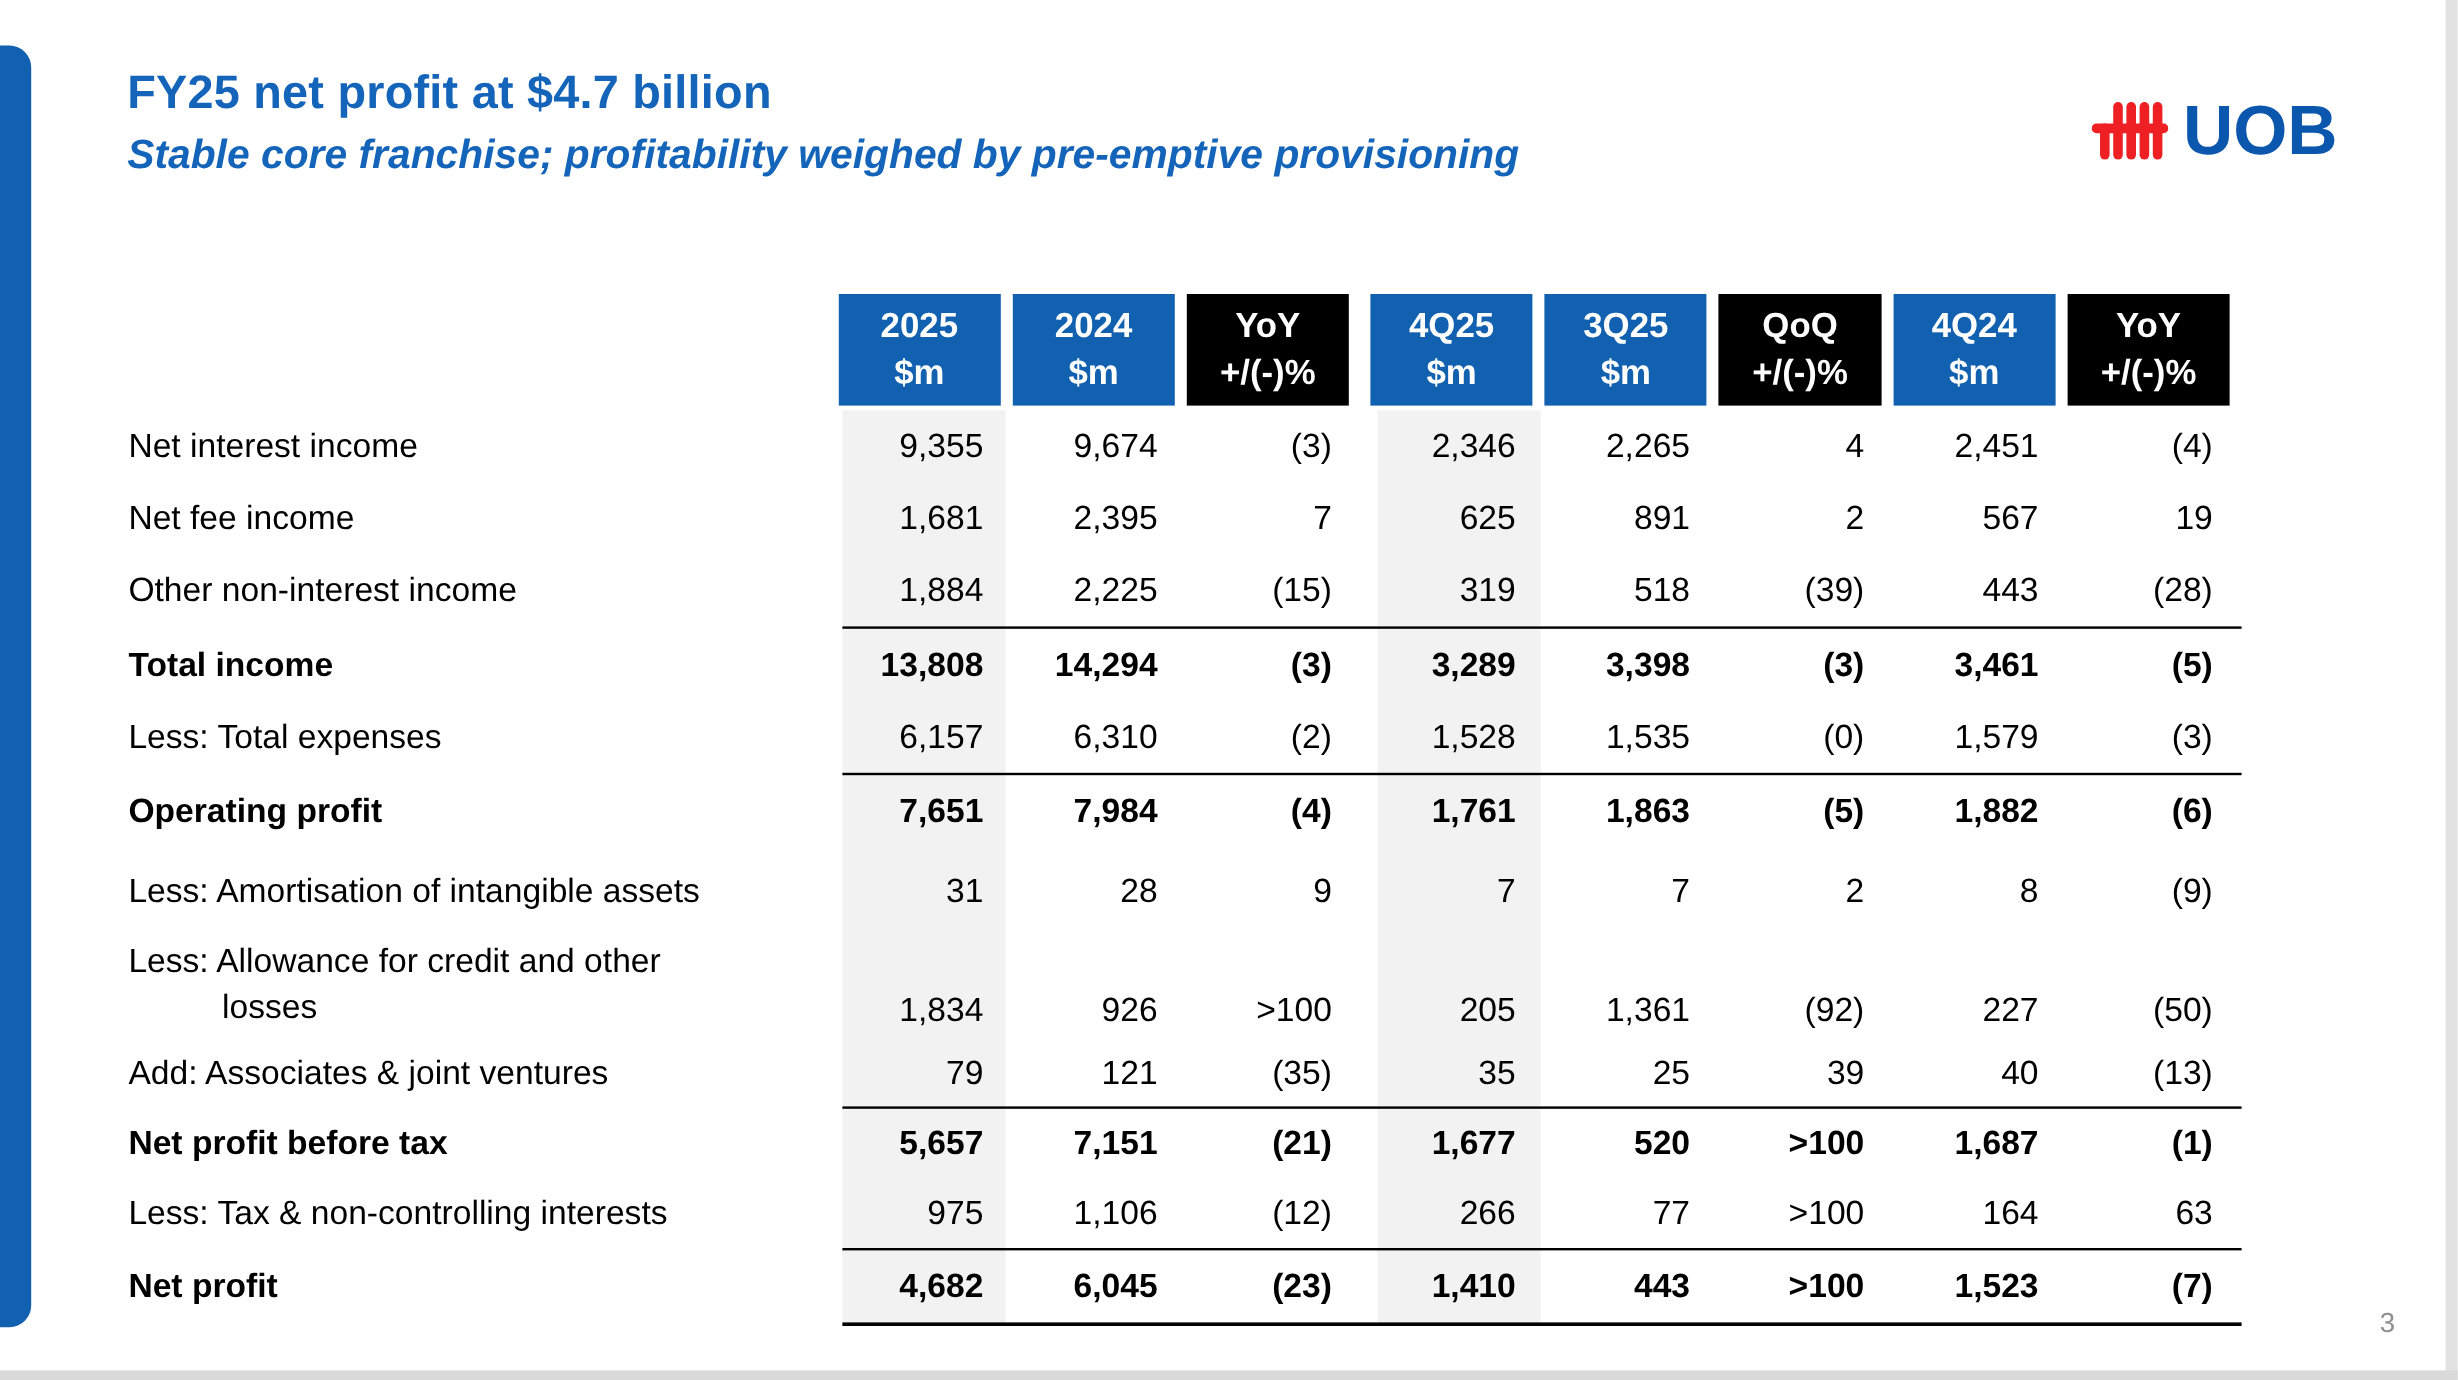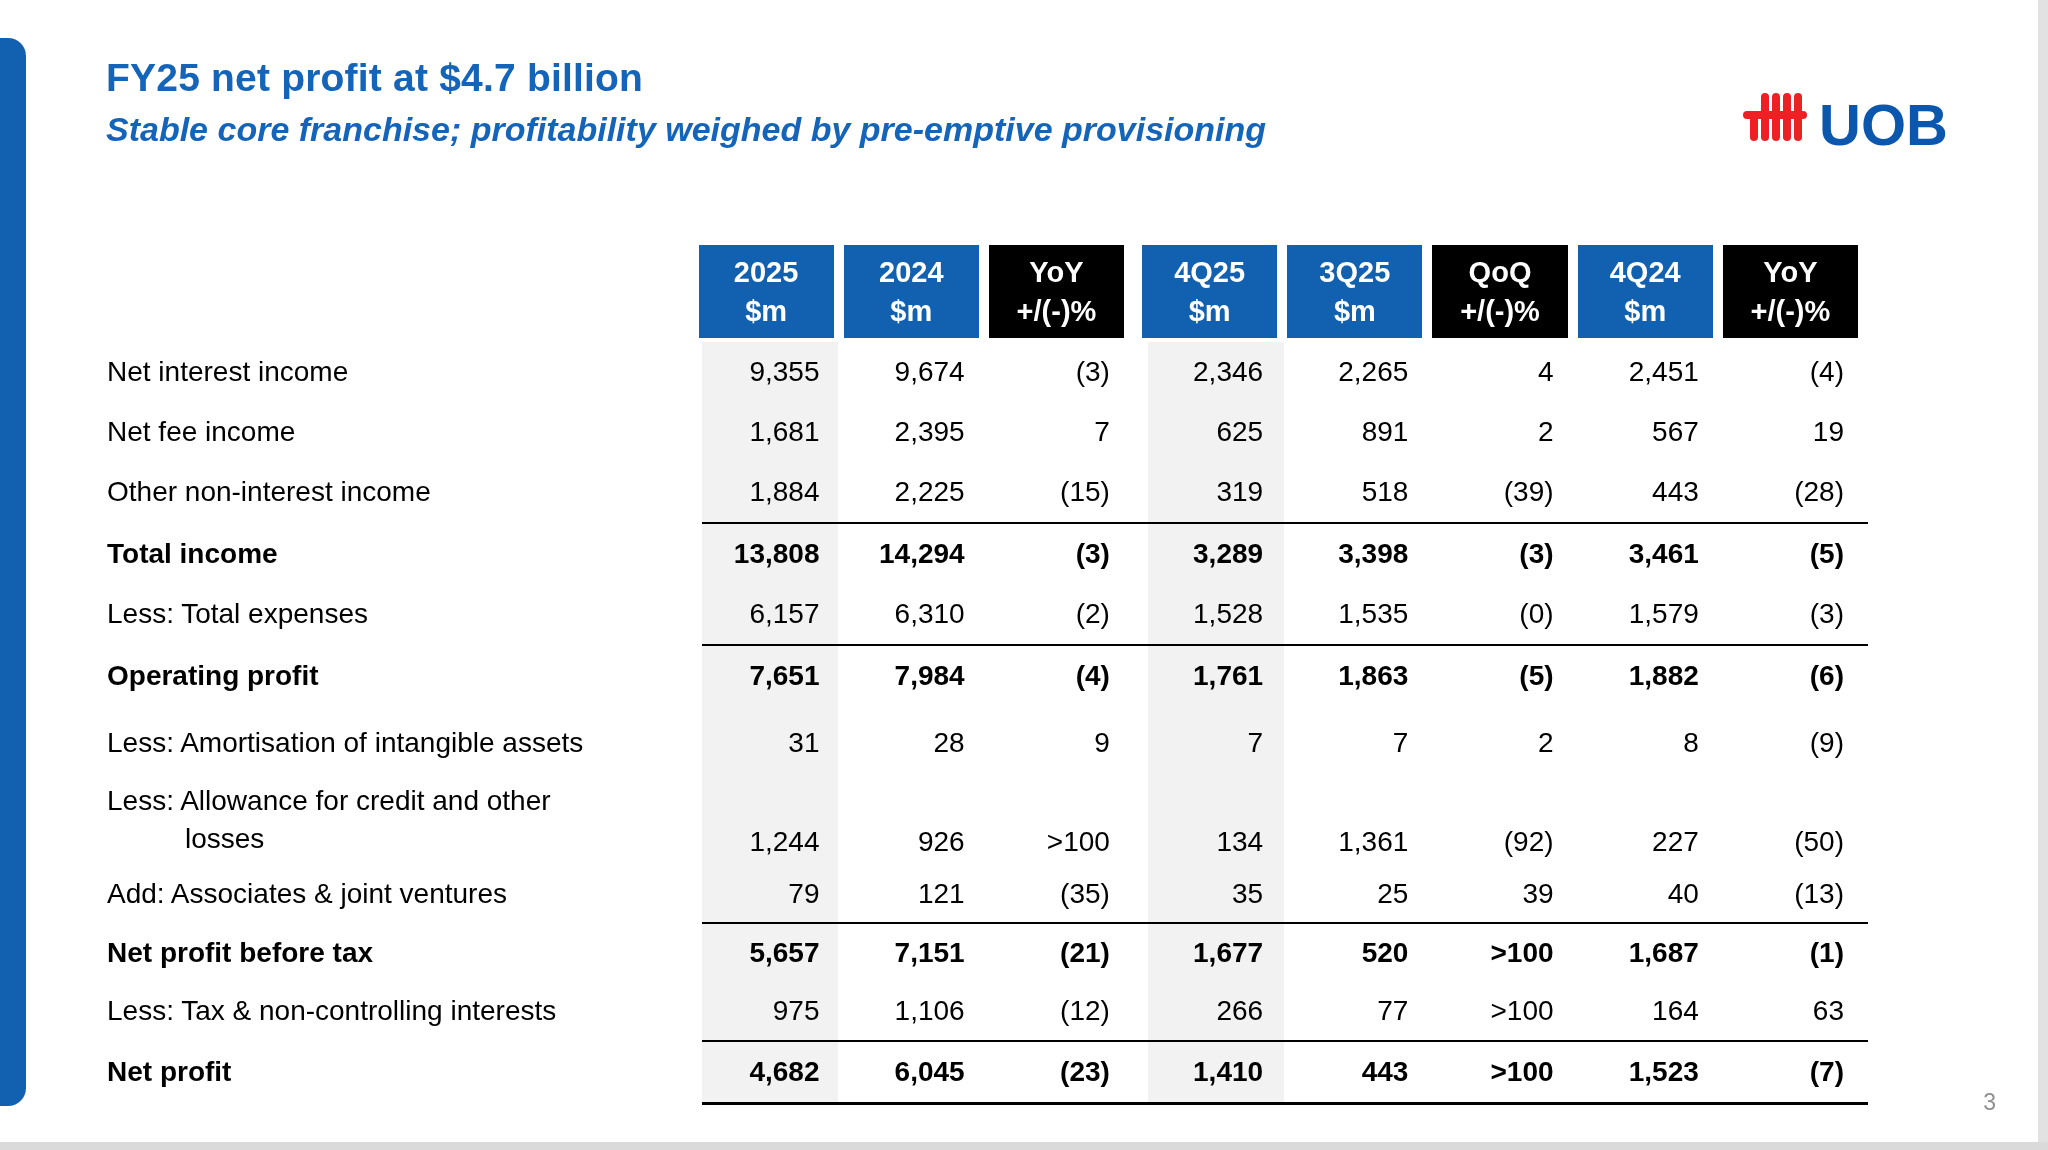--- a/index.html
+++ b/index.html
@@ -26,21 +26,21 @@
   }
   .subtitle {
     position:absolute; left:106px; top:110px;
     font-size:34px; font-weight:bold; font-style:italic; color:#1464ba;
   }
 
   
   .logo { position:absolute; top:80px; right:100px; display:flex; align-items:center; gap:12px; }
   .logo-emblem { width:64px; height:54px; display:block; }
   .logo-text {
-    font-size:58px; font-weight:bold; color:#0a57ad; line-height:1; letter-spacing:0px;margin-top:16px;
+    font-size:58px; font-weight:bold; color:#0a57ad; line-height:1; letter-spacing:0px;
   }
 
   
   .tbl { position:absolute; left:107px; top:245px; width:1761px; }
   .strip {
     position:absolute; top:97px; bottom:0; width:136px;
     background:#f2f2f2; z-index:0;
   }
   .strip.s1 { left:595px; }
   .strip.s2 { left:1041px; }
@@ -219,24 +219,24 @@
         <div class="val">7</div>
         <div class="val">2</div>
         <div class="val">8</div>
         <div class="val">(9)</div>
       </div>
       <div class="row two" style="height: 86px;">
         <div class="lbl">
           <div>Less: Allowance for credit and other</div>
           <div class="lbl2">losses</div>
         </div>
-        <div class="val">1,244</div>
+        <div class="val">1,834</div>
         <div class="val">926</div>
         <div class="val">&gt;100</div>
-        <div class="val c4">134</div>
+        <div class="val c4">205</div>
         <div class="val">1,361</div>
         <div class="val">(92)</div>
         <div class="val">227</div>
         <div class="val">(50)</div>
       </div>
       <div class="row" style="height: 56px;">
         <div class="lbl">Add: Associates &amp; joint ventures</div>
         <div class="val">79</div>
         <div class="val">121</div>
         <div class="val">(35)</div>

